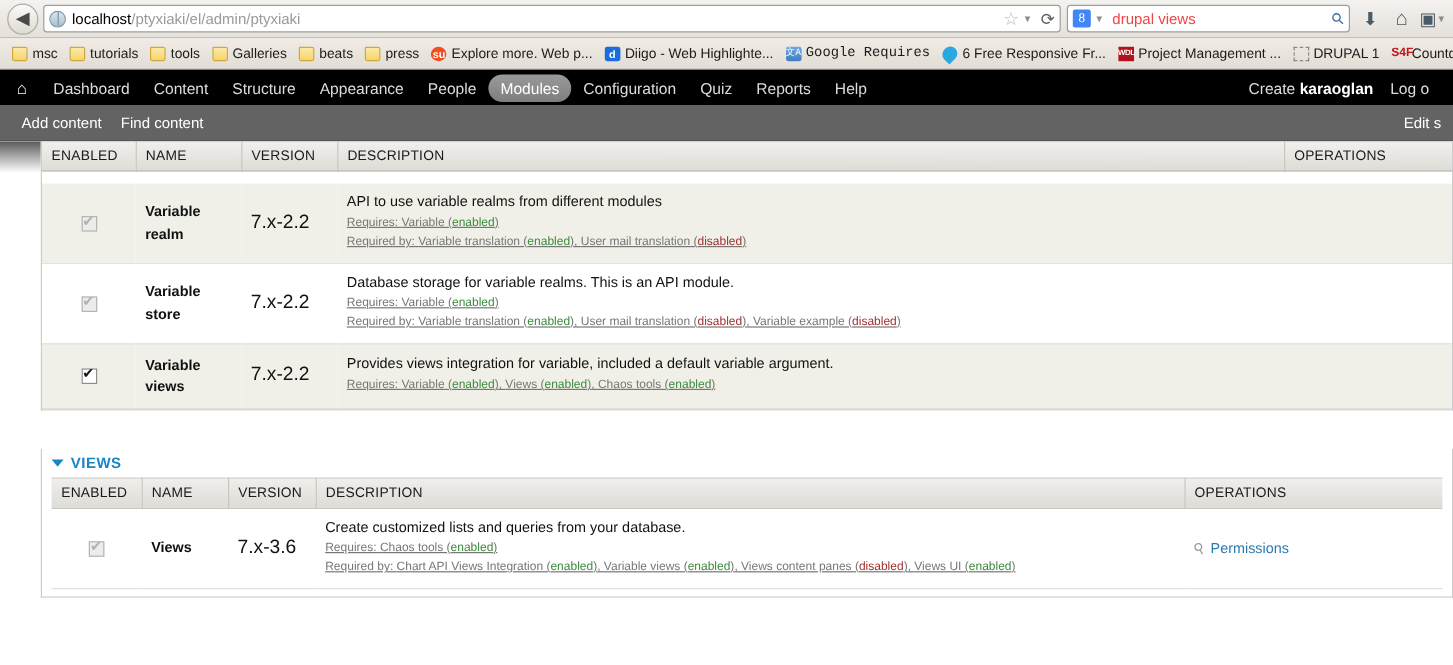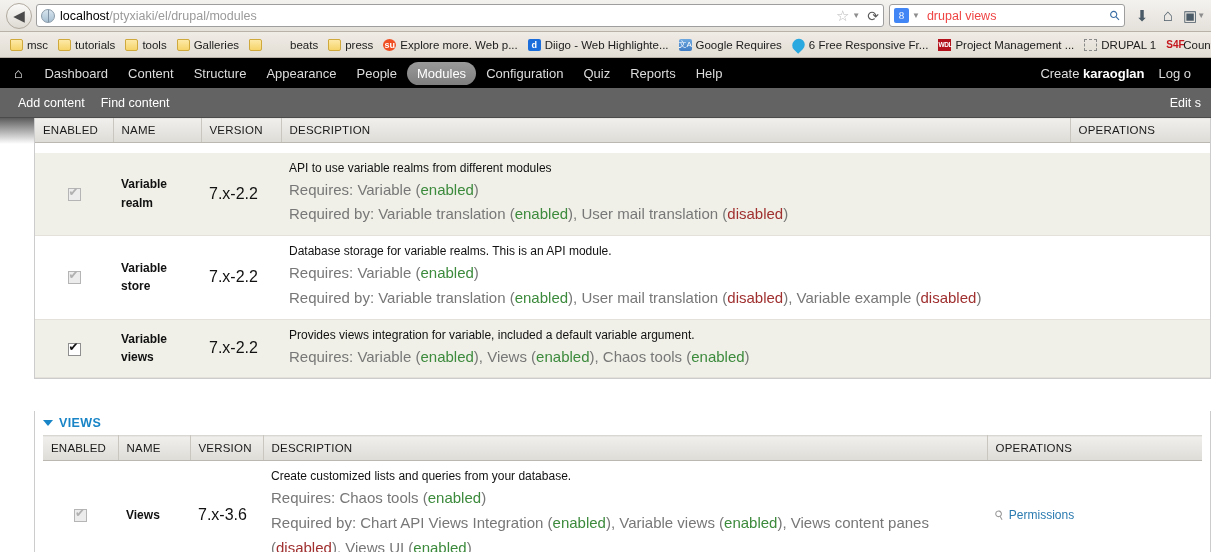--- a/index.html
+++ b/index.html
@@ -161,21 +161,21 @@
   }
   .cb.disabled { background: #ececec; border-color: #b5b5b5; }
   .cb::after {
     content: "✔"; position: absolute; left: 0px; top: -3px;
     font-size: 12px; color: #111; line-height: 13px;
   }
   .cb.disabled::after { color: #b0b0b0; }
   .mod-name { font-weight: bold; font-size: 12px; color: #111; line-height: 1.55; }
   .mod-ver { font-size: 16px; color: #111; }
   .desc-main { font-size: 12px; color: #111; margin-bottom: 3px; }
-  .desc-sub { font-size: 15px; color: #777; line-height: 1.65; }
+  .desc-sub { font-size: 10px; color: #777; line-height: 1.65; text-decoration: underline; }
   .ok { color: #3c8a3c; }
   .bad { color: #a03030; }
   .ops-link { color: #2a7ab0; font-size: 12px; text-decoration: none; }
   .key-ic { color: #9a9a9a; font-size: 12px; margin-right: 5px; display:inline-block; transform: rotate(-30deg);}
 
   .views-legend {
     font-size: 12.5px; color: #1985c7; font-weight: bold;
     letter-spacing: 0.4px;
     padding: 5px 0 5px 8px;
     display: flex; align-items: center;
@@ -194,21 +194,21 @@
 
 <div id="browser-chrome">
 
   <div class="nav-bar">
     <div class="back-btn">
       <span>◀</span>
     </div>
 
     <div class="url-box">
       <span class="globe-icon"></span>
-      <span class="url-text"><b>localhost</b><span>/ptyxiaki/el/drupal/modules</span></span>
+      <span class="url-text"><b>localhost</b><span>/ptyxiaki/el/admin/ptyxiaki</span></span>
       <span class="url-right">
         <span class="star-icon">☆</span>
         <span class="caret-sm">▼</span>
         <span class="reload-icon">⟳</span>
       </span>
     </div>
 
     <div class="search-box">
       <span class="g-badge">8</span>
       <span class="caret-sm" style="margin-left:3px">▼</span>
@@ -238,37 +238,37 @@
         <span>tutorials</span>
       </a>
       <a class="bm" href="#" style="text-decoration: none;">
         <span class="ic ic-folder"></span>
         <span>tools</span>
       </a>
       <a class="bm" href="#" style="text-decoration: none;">
         <span class="ic ic-folder"></span>
         <span>Galleries</span>
       </a>
-      <a class="bm" href="#" style="text-decoration: none; gap: 24px;">
+      <a class="bm" href="#" style="text-decoration: none;">
         <span class="ic ic-folder"></span>
         <span>beats</span>
       </a>
       <a class="bm" href="#" style="text-decoration: none;">
         <span class="ic ic-folder"></span>
         <span>press</span>
       </a>
       <a class="bm" href="#" style="text-decoration: none;">
         <span class="ic ic-su">su</span>
         <span>Explore more. Web p...</span>
       </a>
       <a class="bm" href="#" style="text-decoration: none;">
         <span class="ic ic-diigo">d</span>
         <span>Diigo - Web Highlighte...</span>
       </a>
-      <a class="bm" href="#" style="text-decoration: none;">
+      <a class="bm" href="#" style="text-decoration: none; font-family: Liberation Mono, monospace;">
         <span class="ic ic-gt">文A</span>
         <span>Google Requires</span>
       </a>
       <a class="bm" href="#" style="text-decoration: none;">
         <span class="ic ic-drop"></span>
         <span>6 Free Responsive Fr...</span>
       </a>
       <a class="bm" href="#" style="text-decoration: none;">
         <span class="ic ic-wdl">WDL</span>
         <span>Project Management ...</span>

